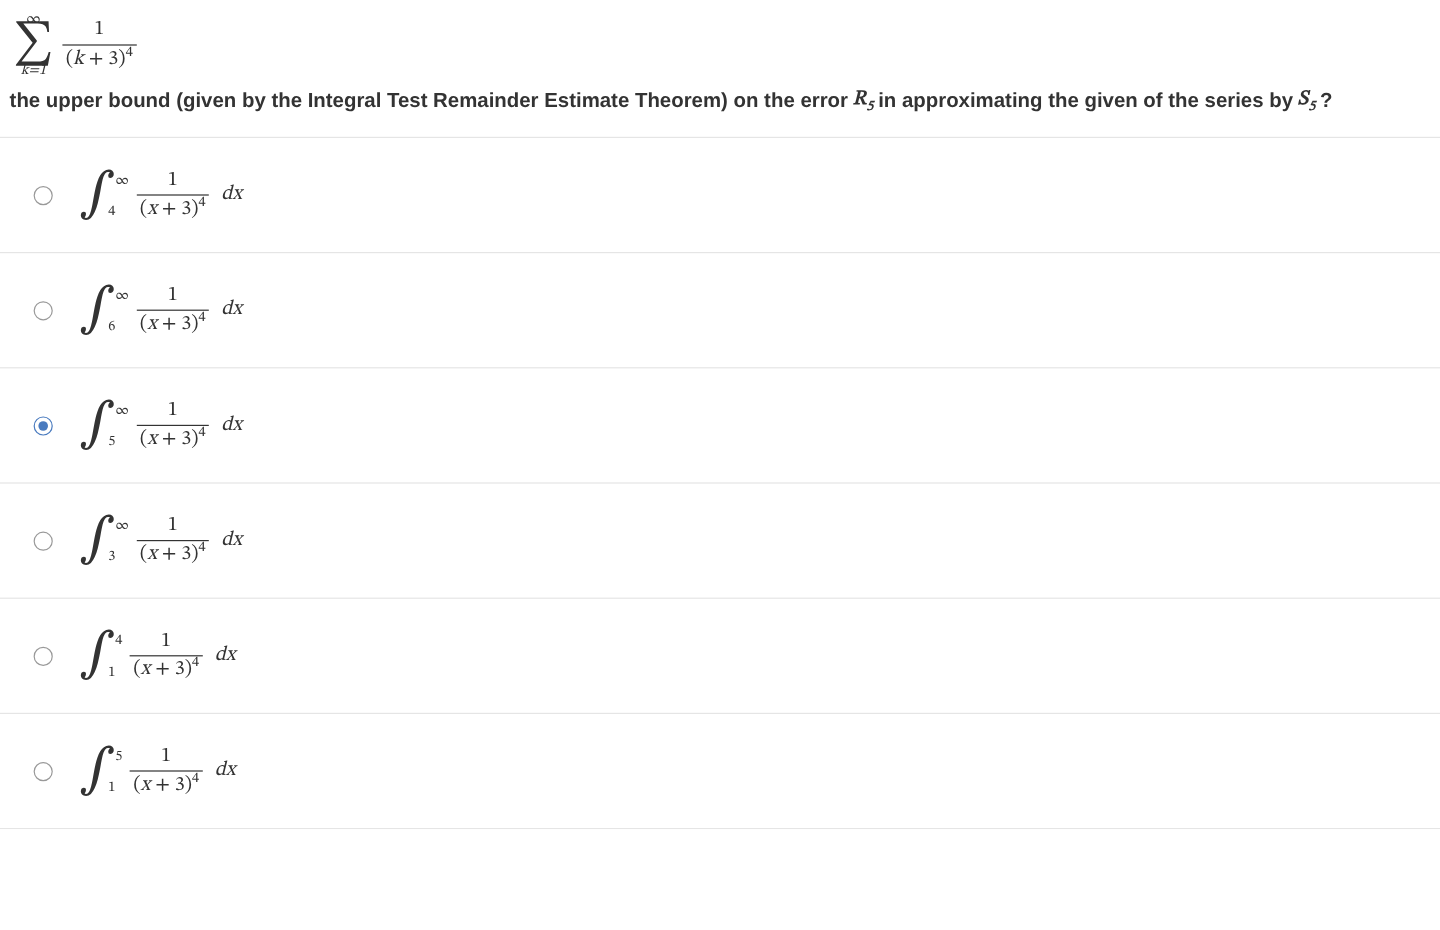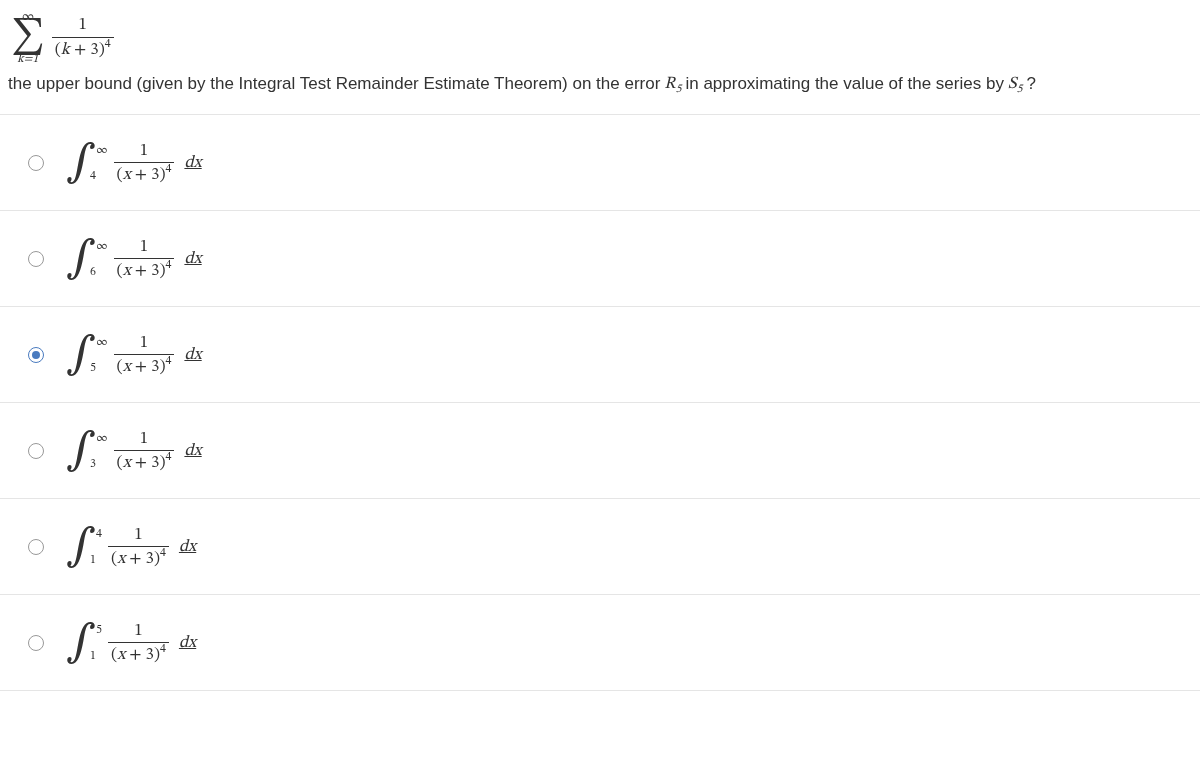--- a/index.html
+++ b/index.html
@@ -105,21 +105,20 @@
     justify-content: space-between;
     height: 42px;
     padding: 2px 0;
   }
   .int-lims .u { align-self: flex-start; margin-left: 4px; }
   .int-lims .l { align-self: flex-start; margin-left: -2px; }
   .dx {
     font-family: 'Cambria Math', 'STIX Two Math', Georgia, serif;
     font-style: italic;
     margin-left: 6px;
-    text-decoration: underline;
   }
   .mi { font-style: italic; font-family: 'Cambria Math', 'STIX Two Math', Georgia, serif; }
 </style>
 </head>
 <body>
 
 <div class="question-stem">
   <div class="line">
     <span class="math">
       <span class="sigma-block">
@@ -129,26 +128,26 @@
       </span>
       <span class="frac">
         <span class="num">1</span>
         <span class="bar"></span>
         <span class="den">
           <span>(</span><span class="mi">k</span><span> + 3)</span><span class="sup">4</span>
         </span>
       </span>
     </span>
   </div>
-  <div class="line" style="margin-top:6px;">
+  <div class="line" style="margin-top:6px;font-weight:bold;">
     <span>the upper bound (given by the Integral Test Remainder Estimate Theorem) on the error </span>
     <span class="mi">
       <span>R</span><span class="sub">5</span>
     </span>
-    <span> in approximating the value of the series by </span>
+    <span> in approximating the given of the series by </span>
     <span class="mi">
       <span>S</span><span class="sub">5</span>
     </span>
     <span> ?</span>
   </div>
 </div>
 
 <div class="options" id="options-container">
 
 <div class="option-row">

